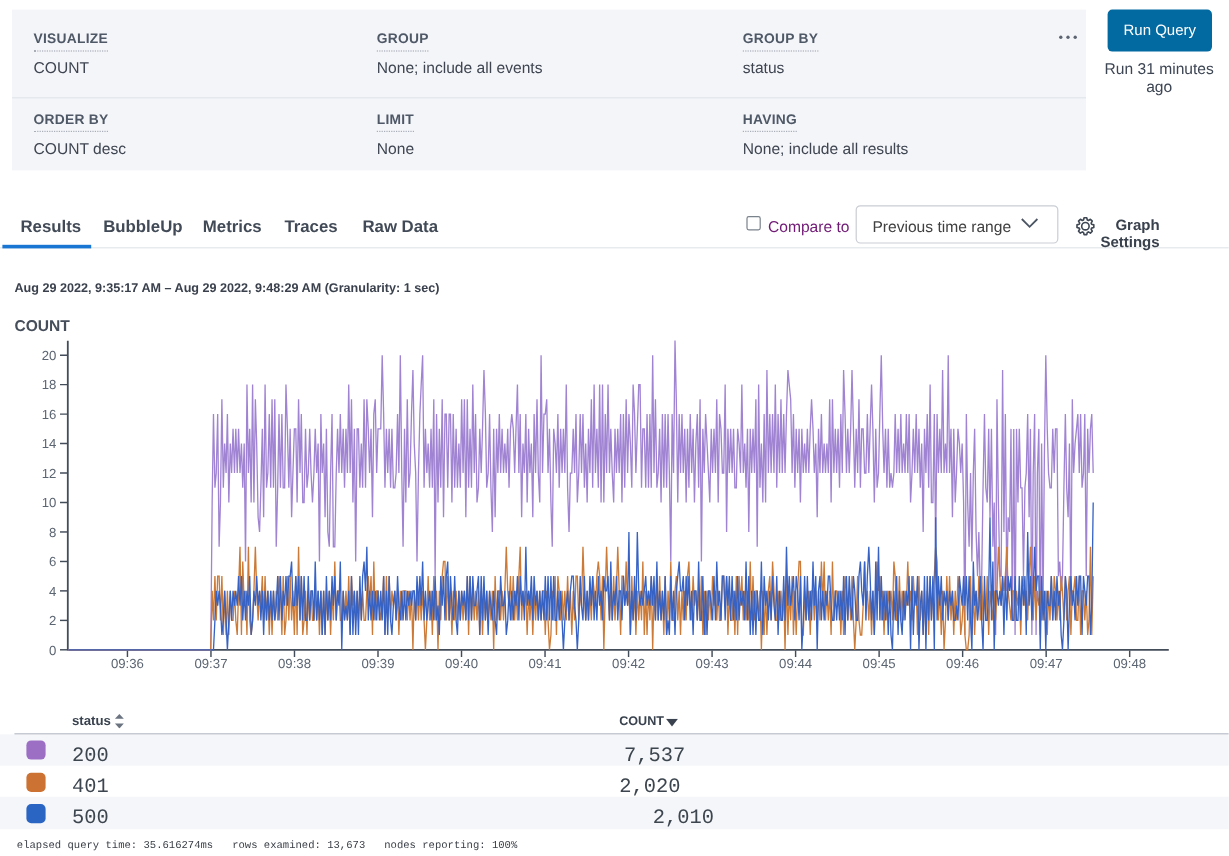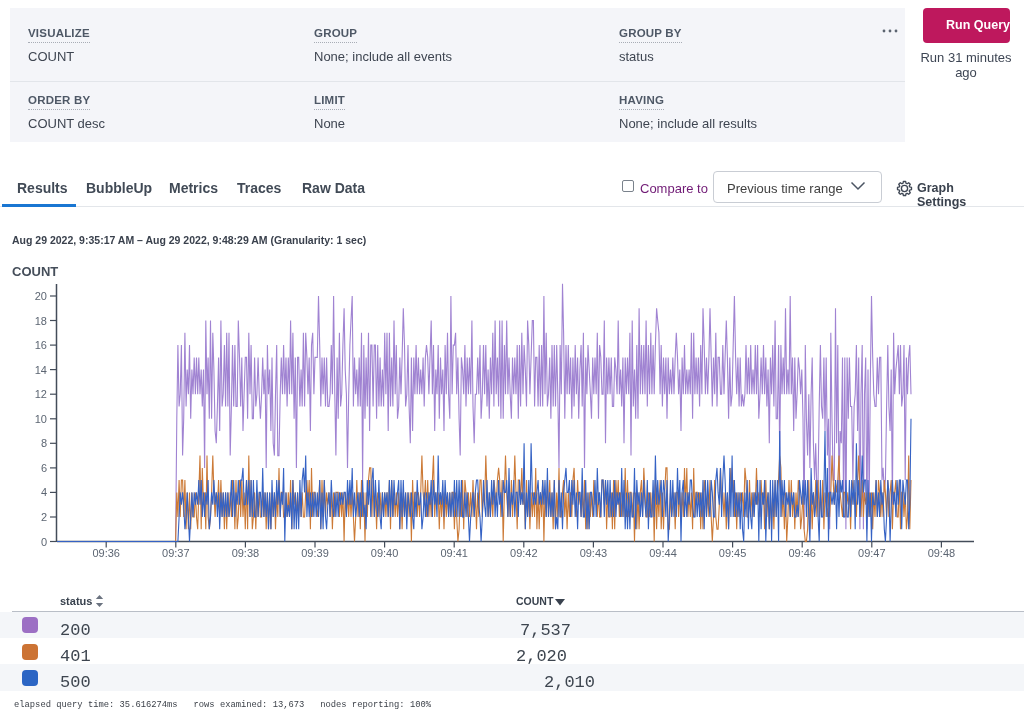--- a/index.html
+++ b/index.html
@@ -8,34 +8,34 @@
   .abs { position:absolute; }
 
   
   #panel { left:10px; top:8px; width:895px; height:134px; background:#f4f5f9; }
   #panel .divider { position:absolute; left:0; top:73px; width:100%; height:1px; background:#e2e5ea; }
   .qcol { position:absolute; }
   .qlabel { display:inline-block; font-size:11.5px; font-weight:bold; letter-spacing:0.2px; color:#4e5866; border-bottom:1px dotted #a8adb6; padding-bottom:3px; }
   .qval { margin-top:6px; font-size:13px; color:#3e4551; }
 
   
-  #runbtn { left:923px; top:8px; width:87px; height:35px; background:#be185d; border-radius:4px; color:#fff; font-size:12.5px; font-weight:bold; text-align:right; line-height:35px; }
+  #runbtn { left:923px; top:8px; width:87px; height:35px; background:#0369a1; border-radius:4px; color:#fff; font-size:12.5px; font-weight:normal; text-align:center; line-height:35px; }
   #runago { left:916px; top:50px; width:100px; text-align:center; font-size:13px; color:#3e4654; line-height:15px; }
 
   
   #tabline { left:0; top:206px; width:1024px; height:1px; background:#e3e6ea; }
   .tab { position:absolute; top:180px; font-size:14px; font-weight:bold; color:#414a56; }
   #tabul { left:2px; top:204px; width:74px; height:3px; background:#1976d2; }
 
   
   #cbx { left:622px; top:180px; width:12px; height:12px; border:1px solid #7a828c; border-radius:2px; background:#fff; }
   #cmp { left:640px; top:181px; font-size:13px; color:#701a75; }
   #dd { left:713px; top:171px; width:169px; height:32px; border:1px solid #c9cdd4; border-radius:4px; background:#fff; }
   #ddtext { left:727px; top:181px; font-size:13px; color:#404040; }
-  #gs { left:917px; top:181px; font-size:12.5px; font-weight:bold; color:#39414d; }
+  #gs { left:917px; top:181px; font-size:12.5px; font-weight:bold; color:#39414d;text-align:right; }
 
   
   #daterange { left:12px; top:234px; font-size:10.5px; font-weight:bold; color:#3a414d; }
   #countlbl { left:12px; top:264px; font-size:13px; font-weight:bold; color:#454e5a; }
 
   
   .rowbg { position:absolute; left:0; width:1024px; }
   #th-status { left:60px; top:595px; font-size:11px; font-weight:bold; color:#39424e; }
   #th-count { left:516px; top:595px; font-size:10.5px; font-weight:bold; color:#39424e; }
   #thline { left:12px; top:611px; width:1012px; height:1px; background:#b9bec7; }

